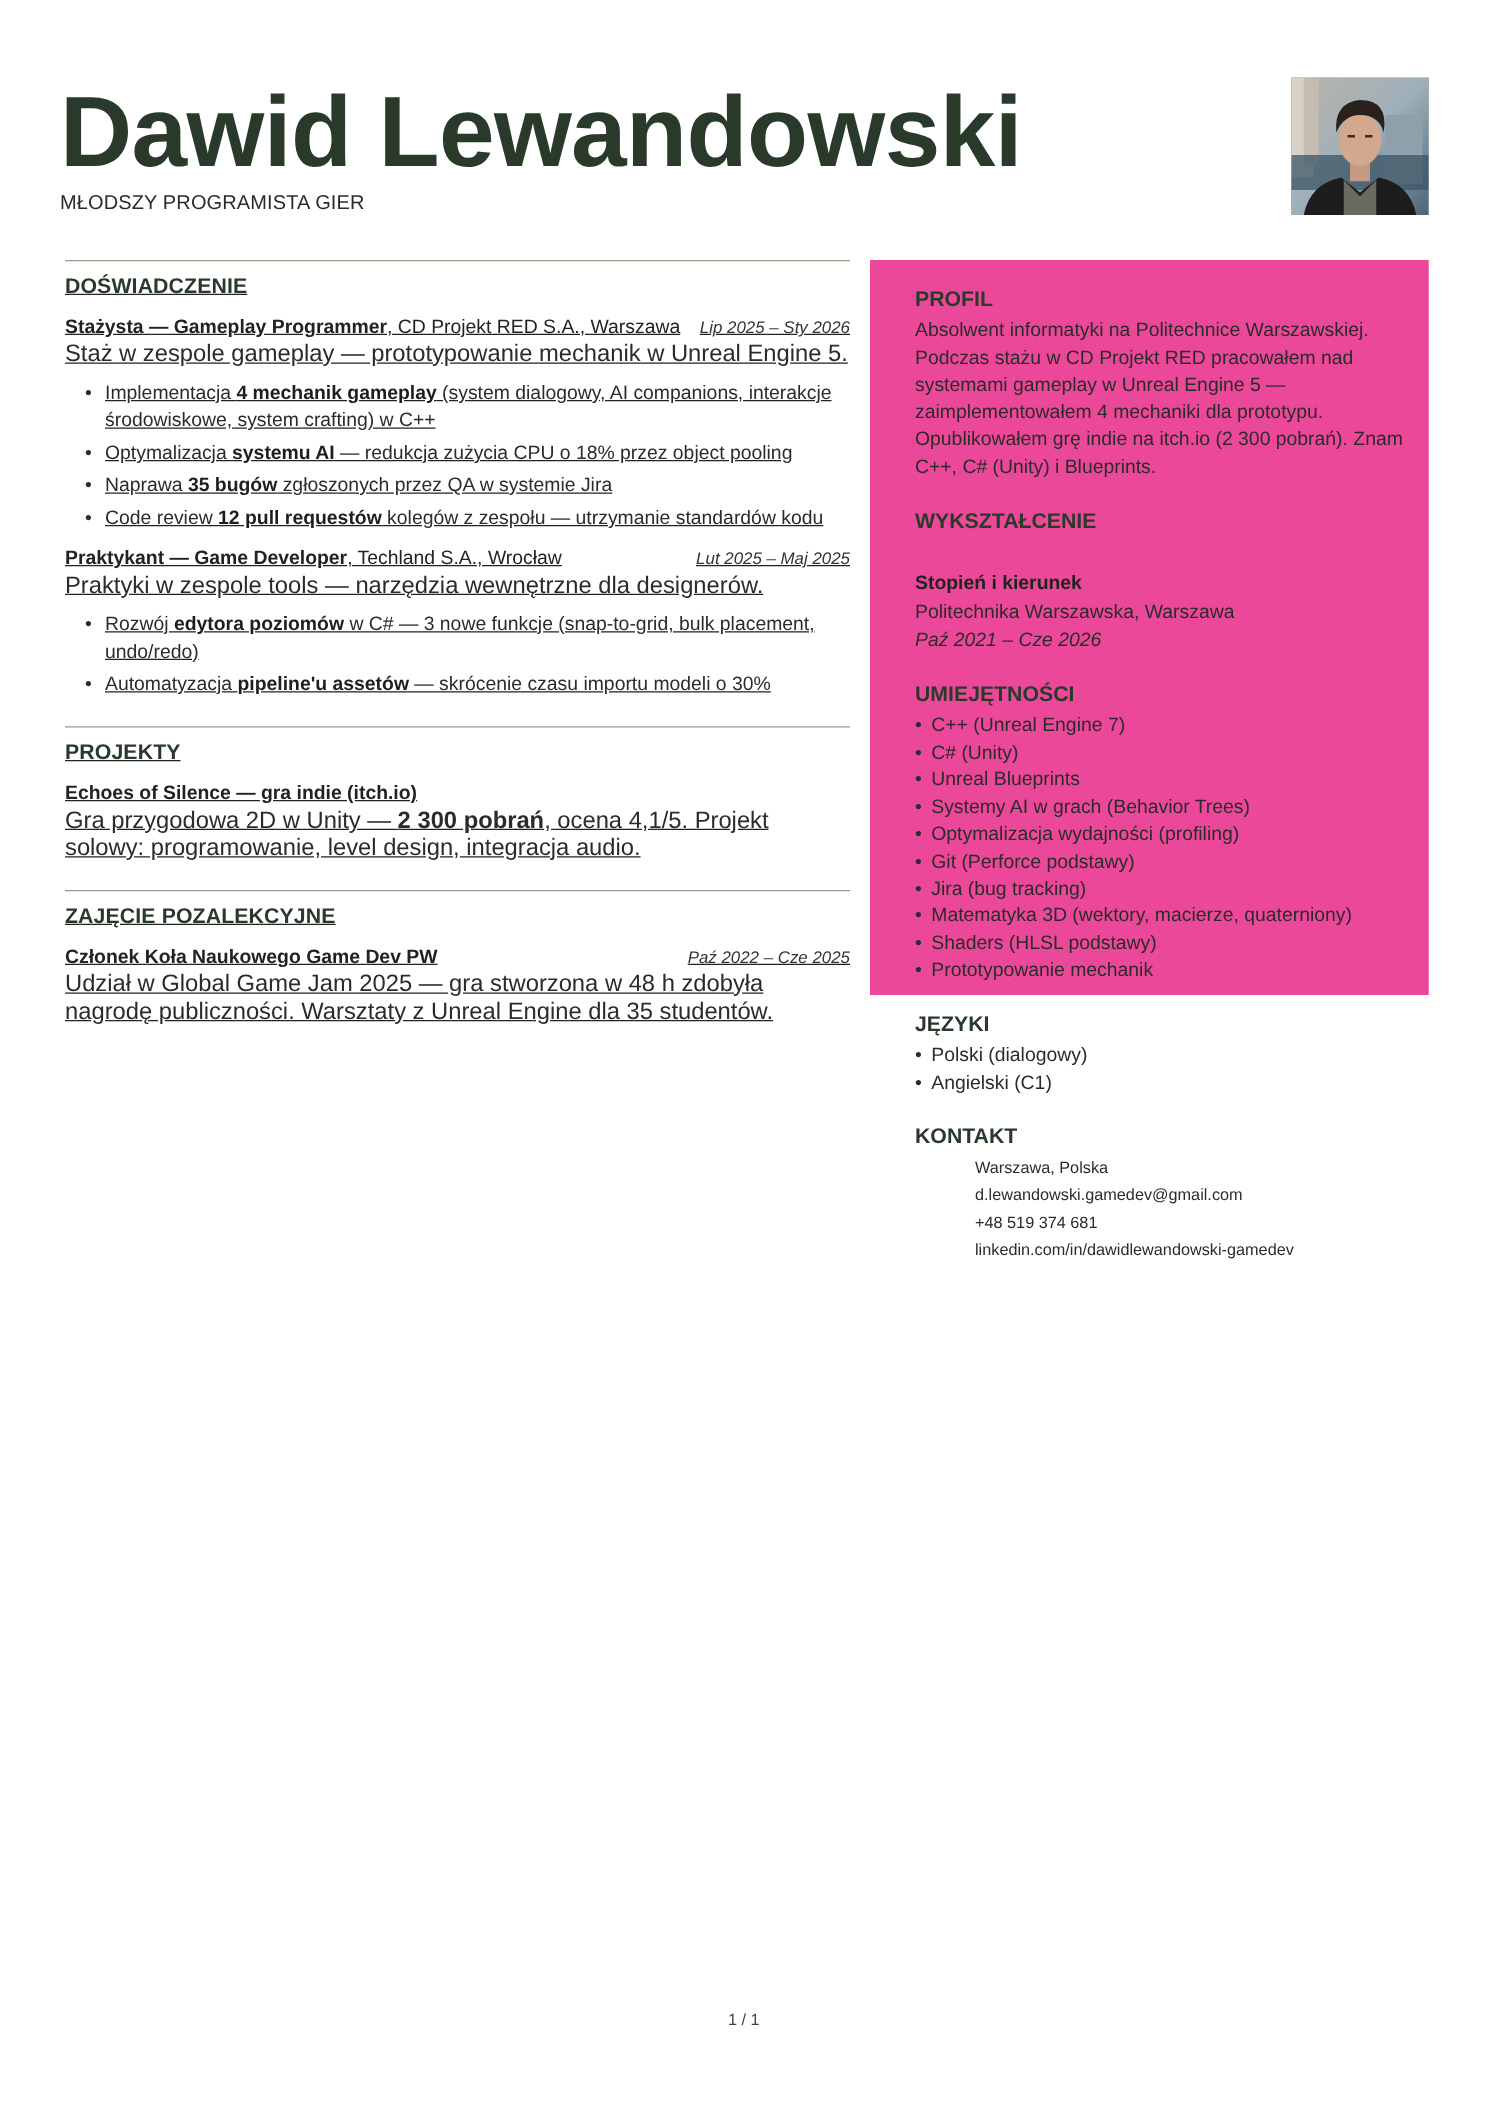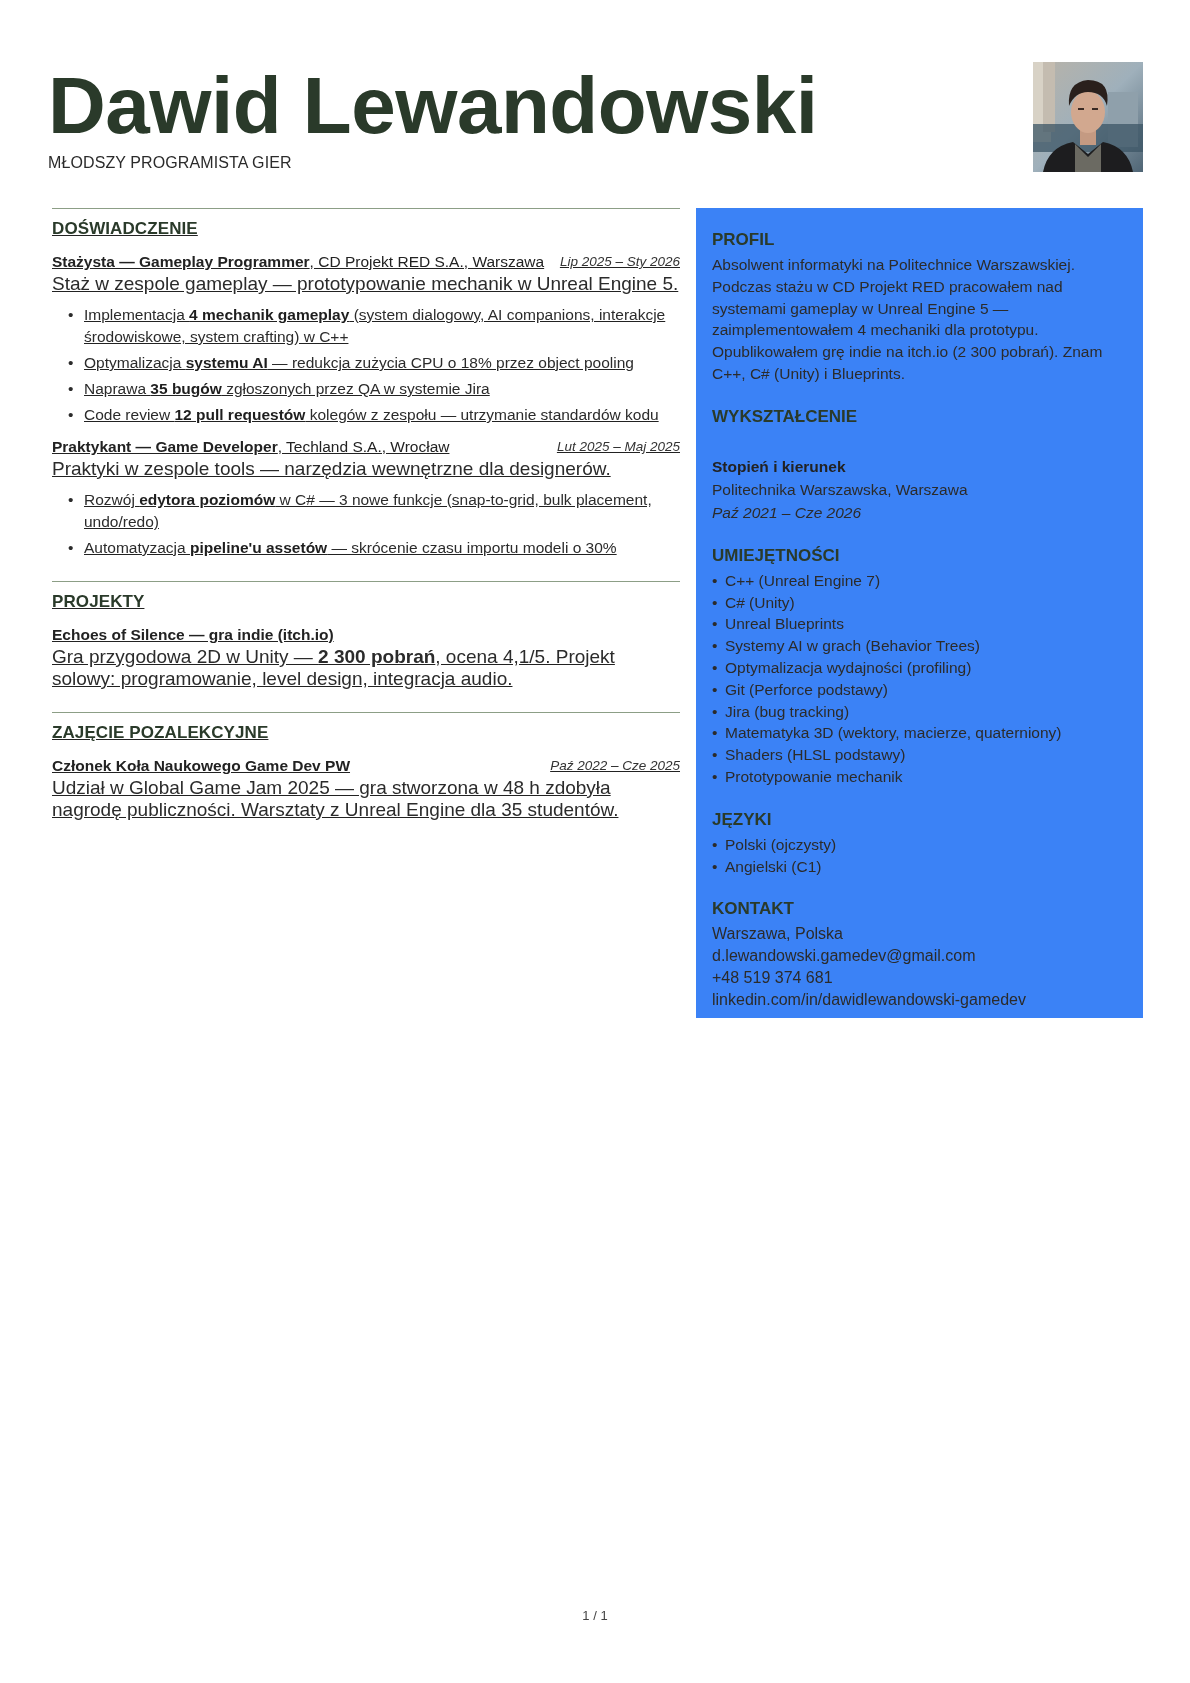--- a/index.html
+++ b/index.html
@@ -20,30 +20,30 @@
   .entry-head { display: flex; justify-content: space-between; align-items: flex-start; font-size: 15.5px; line-height: 22px; }
   .entry-head .role { flex: 1; padding-right: 14px; }
   .entry-head b { font-weight: 700; color: #222; }
   .date { font-style: italic; font-size: 13.5px; color: #333; white-space: nowrap; line-height: 22px; }
   .entry-desc { font-size: 19px; line-height: 22px; color: #2b2b2b; }
   ul.bullets { list-style: none; margin: 9px 0 8px 16px; }
   ul.bullets li { position: relative; padding-left: 16px; font-size: 15.5px; line-height: 22px; margin-bottom: 4px; color: #2b2b2b; }
   ul.bullets li::before { content: "•"; position: absolute; left: 0; top: 0; }
   ul.bullets li b { font-weight: 700; color: #1e1e1e; }
 
-  .right { position: absolute; left: 696px; top: 208px; width: 447px; height: 810px; background: #3b82f6; padding: 22px 20px 20px 16px; }
+  .right { position: absolute; left: 696px; top: 208px; width: 447px; height: 588px; background: #ec4899; padding: 22px 20px 20px 36px; }
   .r-title { font-size: 17px; font-weight: 700; color: #2a3a2a; margin-bottom: 4px; }
   .r-block { margin-bottom: 22px; }
   .r-text { font-size: 15.5px; line-height: 21.8px; color: #2b2b2b; }
   .r-bold { font-size: 15.5px; font-weight: 700; line-height: 23px; color: #222; margin-top: 28px; }
   .r-italic { font-size: 15.5px; font-style: italic; line-height: 23px; color: #2b2b2b; }
   ul.r-list { list-style: none; }
   ul.r-list li { position: relative; padding-left: 13px; font-size: 15.5px; line-height: 21.8px; color: #2b2b2b; }
   ul.r-list li::before { content: "•"; position: absolute; left: 0; top: 0; }
-  .contact-line { font-size: 16px; line-height: 22px; color: #2b2b2b; }
+  .contact-line { font-size: 13px; line-height: 22px; color: #2b2b2b; margin-left: 48px; }
 
   .footer { position: absolute; top: 1608px; left: 0; width: 1190px; text-align: center; font-size: 13px; color: #444; }
 </style>
 </head>
 <body>
 
 <div class="header">
   <div class="name">Dawid Lewandowski</div>
   <div class="subtitle">MŁODSZY PROGRAMISTA GIER</div>
 </div>
@@ -151,21 +151,21 @@
       <li>Jira (bug tracking)</li>
       <li>Matematyka 3D (wektory, macierze, quaterniony)</li>
       <li>Shaders (HLSL podstawy)</li>
       <li>Prototypowanie mechanik</li>
     </ul>
   </div>
 
   <div class="r-block">
     <div class="r-title">JĘZYKI</div>
     <ul class="r-list">
-      <li>Polski (ojczysty)</li>
+      <li>Polski (dialogowy)</li>
       <li>Angielski (C1)</li>
     </ul>
   </div>
 
   <div class="r-block">
     <div class="r-title">KONTAKT</div>
     <div class="contact-line">Warszawa, Polska</div>
     <div class="contact-line">d.lewandowski.gamedev@gmail.com</div>
     <div class="contact-line">+48 519 374 681</div>
     <div class="contact-line">linkedin.com/in/dawidlewandowski-gamedev</div>

